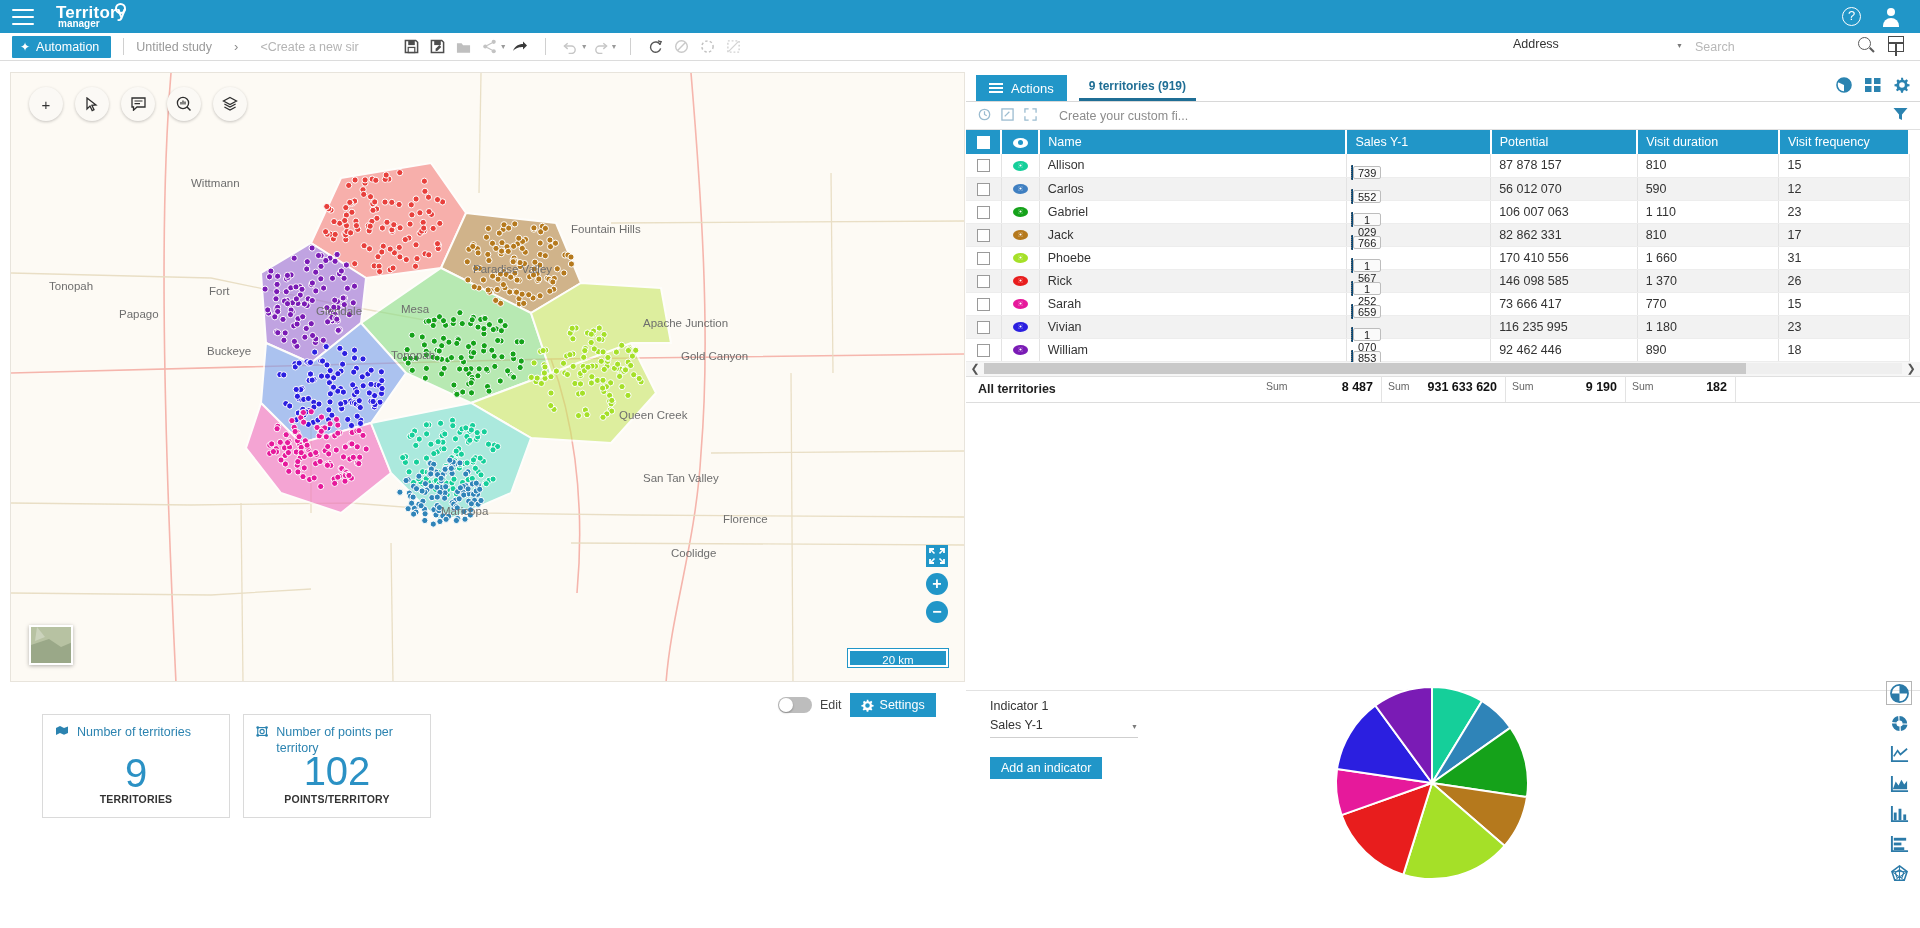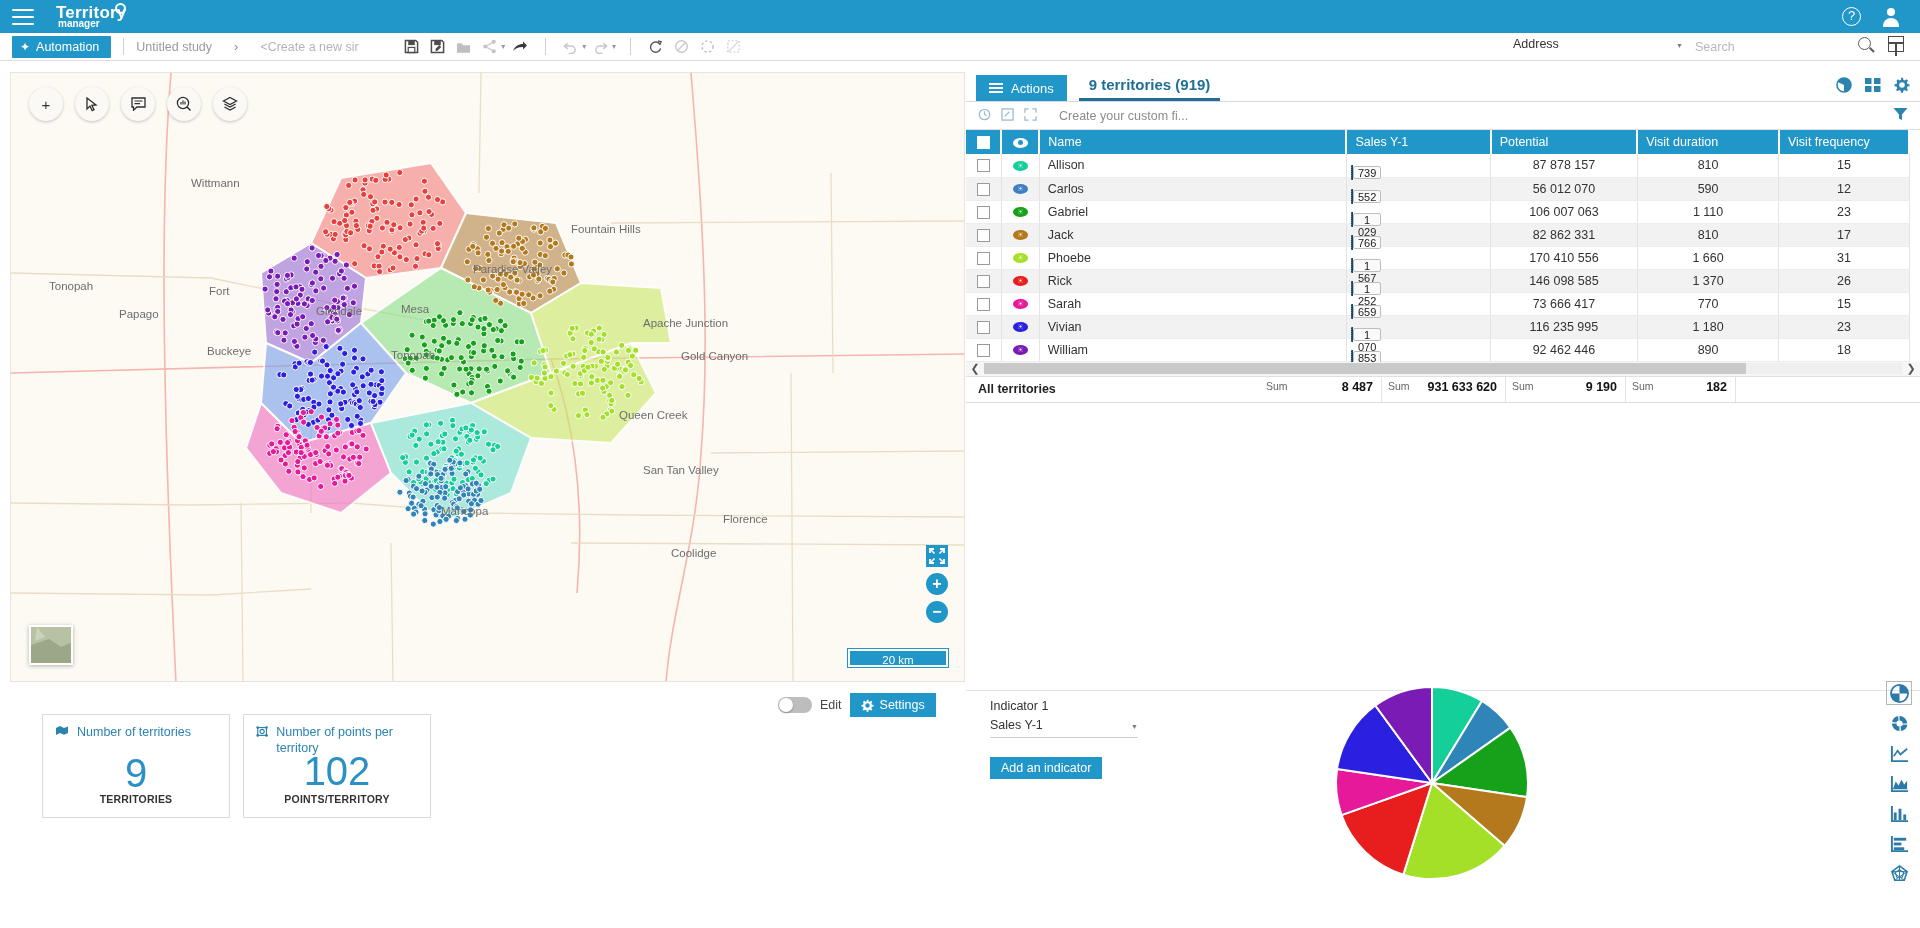--- a/index.html
+++ b/index.html
@@ -121,21 +121,21 @@
 
   
   .right-panel { position: absolute; left: 966px; top: 70px; width: 954px; height: 858px;
     background: #fff; }
   .rp-header { height: 32px; display: flex; align-items: flex-end; position: relative;
     border-bottom: 1px solid #d8d8d8; }
   .actions-btn { background: #2196c8; color: #fff; font-size: 13px; height: 26px;
     display: flex; align-items: center; gap: 8px; padding: 0 13px; margin-left: 10px; cursor: pointer;}
   .burger2 { width: 14px; height: 10px; display: flex; flex-direction: column; justify-content: space-between;}
   .burger2 span { height: 1.8px; background: #fff; display: block; }
-  .tab-terr { font-size: 15px; color: #1f6e95; font-weight: bold; padding: 0 10px 5px 10px;
+  .tab-terr { font-size: 12px; color: #1f6e95; font-weight: bold; padding: 0 10px 5px 10px;
     margin-left: 12px; border-bottom: 3px solid #1f6e95; cursor: pointer; }
   .rp-header-icons { margin-left: auto; display: flex; gap: 13px; padding: 0 10px 5px 0; }
   .rpi { color: #2b83b0; font-size: 15px; cursor: pointer; }
 
   .filter-bar { height: 28px; display: flex; align-items: center; gap: 10px;
     padding: 0 12px; border-bottom: 1px solid #e0e0e0; background: #fff;}
   .fb-ico { color: #9bbcd0; font-size: 13px; cursor: pointer; }
   .fb-input { border: none; outline: none; font-size: 12.5px; color: #555; width: 420px;
     margin-left: 12px; font-family: "Liberation Sans", sans-serif;}
   .fb-input::placeholder { color: #8c8c8c; }
@@ -147,21 +147,21 @@
   table.grid td { font-size: 12.5px; color: #333; height: 23px; padding: 0 8px;
     border-right: 1px solid #e3e3e3; border-bottom: 1px solid #ededed; }
   table.grid tr.alt td { background: #f2f2f2; }
   .col-chk { width: 30px; text-align: center !important; padding: 0 !important; }
   .col-eye { width: 32px; text-align: center !important; padding: 0 !important; }
   .col-name { width: 260px; }
   .col-sales { width: 122px; }
   .col-pot { width: 124px; text-align: right; }
   .col-vd { width: 120px; text-align: right; }
   .col-vf { width: 110px; text-align: right; }
-  th.num, td.num { text-align: center; }
+  th.num, td.num { text-align: left; }
   .chkbox { width: 13px; height: 13px; border: 1px solid #9a9a9a; background: #fff; display: inline-block;
     cursor: pointer; vertical-align: middle; }
   th .chkbox { border-color: #fff; }
   .eye { width: 15px; height: 10px; display: inline-block; position: relative; vertical-align: middle;}
   .eye .out { position: absolute; inset: 0; border-radius: 50% / 50%; }
   .eye .pup { position: absolute; left: 5px; top: 2px; width: 5px; height: 5px; border-radius: 50%;
     background: #fff; box-shadow: 0 0 0 1.2px currentColor inset; }
   .bar-cell { padding: 0 4px !important; }
   .barwrap { position: relative; width: 110px; height: 15px; background: #dcdcdc; }
   .barfill { position: absolute; left: 0; top: 0; height: 15px; }
@@ -1343,21 +1343,21 @@
         <div class="map-label" style="left: 198px; top: 212px;">Fort</div>
         <div class="map-label" style="left: 196px; top: 272px;">Buckeye</div>
         <div class="map-label" style="left: 560px; top: 150px;">Fountain Hills</div>
         <div class="map-label" style="left: 462px; top: 190px;">Paradise Valley</div>
         <div class="map-label" style="left: 305px; top: 232px;">Glendale</div>
         <div class="map-label" style="left: 390px; top: 230px;">Mesa</div>
         <div class="map-label" style="left: 380px; top: 276px;">Tonopah</div>
         <div class="map-label" style="left: 632px; top: 244px;">Apache Junction</div>
         <div class="map-label" style="left: 670px; top: 277px;">Gold Canyon</div>
         <div class="map-label" style="left: 608px; top: 336px;">Queen Creek</div>
-        <div class="map-label" style="left: 632px; top: 391px;">San Tan Valley</div>
+        <div class="map-label" style="left: 632px; top: 399px;">San Tan Valley</div>
         <div class="map-label" style="left: 430px; top: 432px;">Maricopa</div>
         <div class="map-label" style="left: 712px; top: 440px;">Florence</div>
         <div class="map-label" style="left: 660px; top: 474px;">Coolidge</div>
       </div>
 
     <div class="thumb">
       <svg width="44" height="40" viewBox="0 0 44 40">
           <rect width="44" height="40" fill="#b7c2a2"></rect>
           <path d="M0 18 L18 12 L30 20 L44 14 L44 40 L0 40Z" fill="#9aa888"></path>
           <path d="M6 0 L14 10 L4 14 Z" fill="#cbd3bc"></path>

